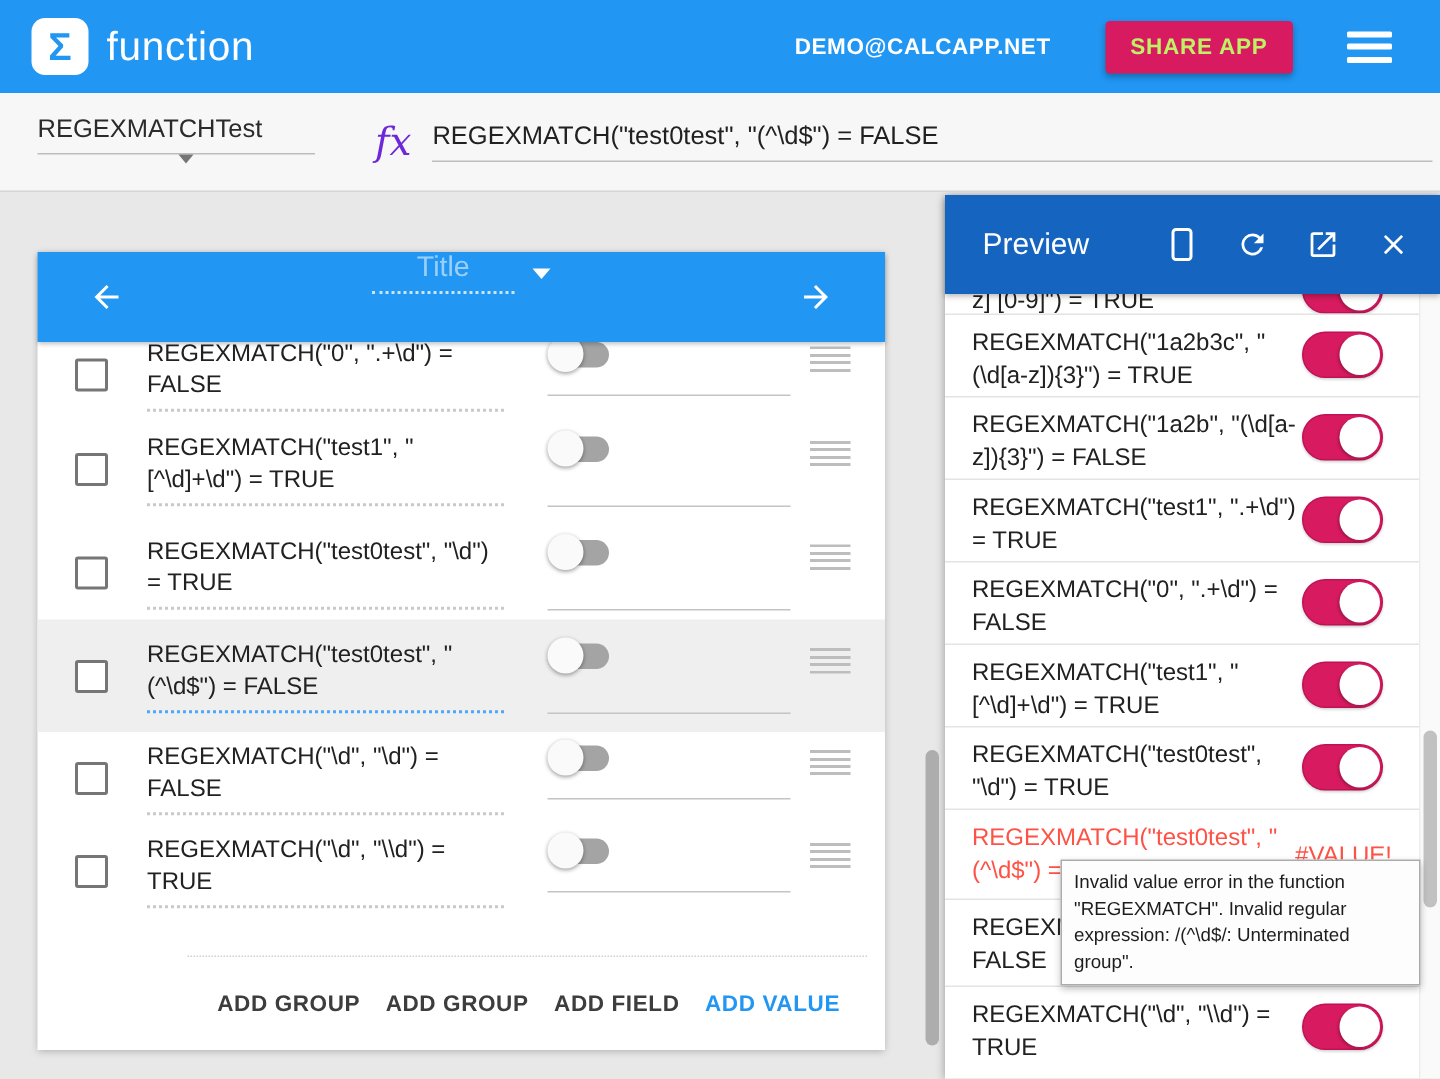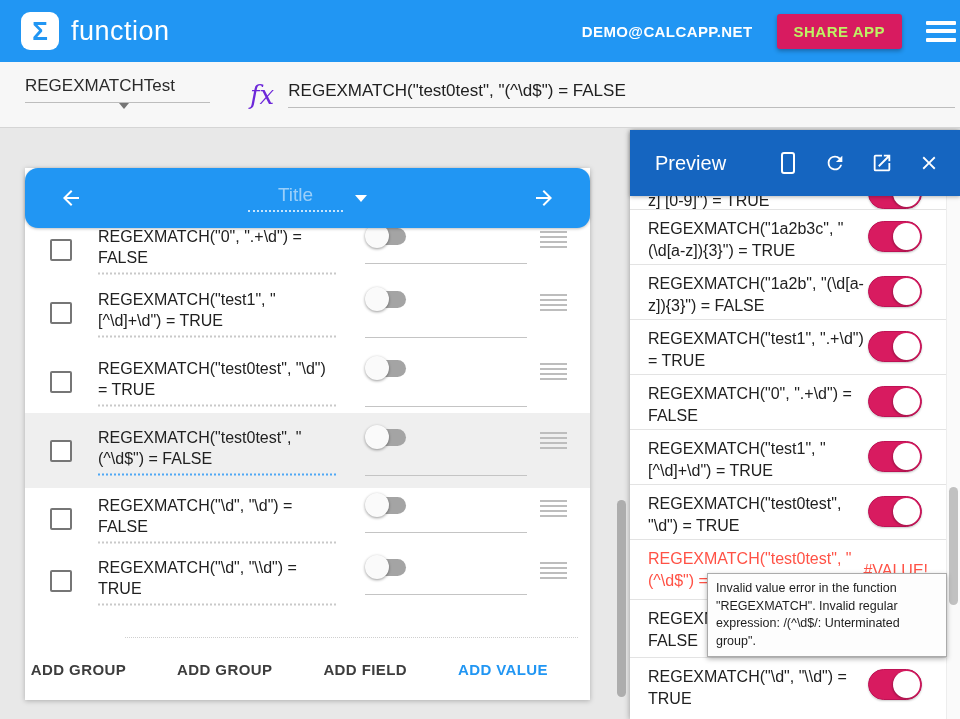--- a/index.html
+++ b/index.html
@@ -6,21 +6,21 @@
   html,body { width:960px; height:719px; overflow:hidden;
     font-family:"Liberation Sans", sans-serif; background:#E8E8E8; }
 
   
   .app-bar { position:absolute; top:0; left:0; width:960px; height:62px;
     background:#2196F3; display:flex; align-items:center; z-index:40; }
   .logo-box { width:38px; height:38px; background:#fff; border-radius:9px;
     margin-left:21px; display:flex; align-items:center; justify-content:center; }
   .logo-sigma { color:#2196F3; font-size:26px; font-weight:bold; line-height:1; }
   .brand { color:#fff; font-size:27px; margin-left:12px; letter-spacing:0.5px; }
-  .bar-right { margin-left:auto; display:flex; align-items:center; gap:24px; padding-right:4px;justify-content:center; }
+  .bar-right { margin-left:auto; display:flex; align-items:center; gap:36px; padding-right:32px;justify-content:center; }
   .account { color:#fff; font-size:15px; font-weight:bold; letter-spacing:0.4px; }
   .share-btn { background:#D81B60; color:#bef264; border:none; font-family:inherit;
     font-size:15px; font-weight:bold; letter-spacing:0.5px; padding:9px 17px;
     border-radius:3px; box-shadow:0 2px 4px rgba(0,0,0,0.3); cursor:pointer; }
   .menu-icon { width:30px; height:21px; display:flex; flex-direction:column; justify-content:space-between; cursor:pointer; }
   .menu-icon i { display:block; height:4px; background:#fff; border-radius:1px; }
 
   
   .formula-bar { position:absolute; top:62px; left:0; width:960px; height:66px;
     background:#F7F7F7; border-bottom:1px solid #D5D5D5; display:flex; align-items:center; z-index:35; }
@@ -30,21 +30,21 @@
     border-top:6px solid #757575; margin-left:12px; margin-bottom:4px; }
   .fx { font-family:"DejaVu Serif", serif; font-style:italic; font-size:26px; color:#6d28d9;
     margin:0 14px 0 40px; }
   .formula-text { flex:1; font-size:17px; color:#212121; border-bottom:1px solid #BDBDBD;
     padding-bottom:6px; margin-right:5px; white-space:nowrap; overflow:hidden; }
 
   
   .card { position:absolute; left:25px; top:168px; width:565px; height:532px;
     background:#fff; box-shadow:0 1px 5px rgba(0,0,0,0.25); }
   .card-titlebar { position:absolute; top:0; left:0; right:0; height:60px; background:#2196F3;
-    z-index:5; box-shadow:0 1px 3px rgba(0,0,0,0.25); display:flex; align-items:center; justify-content:center;border-radius:13px; }
+    z-index:5; box-shadow:0 1px 3px rgba(0,0,0,0.25); display:flex; align-items:flex-start; justify-content:center; }
   .nav-arrow { position:absolute; top:18px; width:24px; height:24px; cursor:pointer; }
   .nav-arrow svg { width:24px; height:24px; fill:#fff; }
   .nav-back { left:34px; }
   .nav-fwd  { right:34px; }
   .title-wrap { display:flex; align-items:center; }
   .title-input { color:rgba(255,255,255,0.55); font-size:19px; padding:0 10px 4px;
     border-bottom:2px dotted rgba(255,255,255,0.75); min-width:95px; text-align:center; cursor:text; }
   .title-caret { width:0; height:0; border-left:6px solid transparent; border-right:6px solid transparent;
     border-top:7px solid #fff; margin-left:12px; }
 
@@ -61,21 +61,21 @@
   .sw-off i { position:absolute; left:-3px; top:-4px; width:24px; height:24px; border-radius:50%;
     background:#FAFAFA; box-shadow:0 1px 3px rgba(0,0,0,0.4); }
   .val-line { position:absolute; left:340px; width:162px; border-bottom:1px solid #C4C4C4; }
   .one .val-line { top:calc(50% + 13px); }
   .two .val-line { top:calc(50% + 24px); }
   .drag { position:absolute; right:23px; top:calc(50% - 19px); width:27px; height:17px; cursor:grab;
     background:repeating-linear-gradient(to bottom, #BDBDBD 0 2px, transparent 2px 5px); }
 
   .footer-sep { position:absolute; left:100px; right:12px; top:469px; border-top:1px dotted #CFCFCF; }
   .card-footer { position:absolute; left:0; right:0; top:470px; bottom:0;
-    display:flex; align-items:center; justify-content:flex-end; gap:51px; padding-right:42px; }
+    display:flex; align-items:center; justify-content:flex-end; gap:17px; padding-right:30px; }
   .foot-btn { font-size:15px; font-weight:bold; letter-spacing:0.4px; color:#3d3d3d; cursor:pointer; white-space:nowrap; }
   .foot-btn.accent { color:#2196F3; }
 
   
   .page-scroll-thumb { position:absolute; left:617px; top:500px; width:9px; height:197px;
     background:#ADADAD; border-radius:5px; z-index:6; cursor:pointer; }
 
   
   .preview { position:absolute; left:630px; top:130px; width:330px; height:589px;
     background:#fff; box-shadow:0 1px 6px rgba(0,0,0,0.35); }

